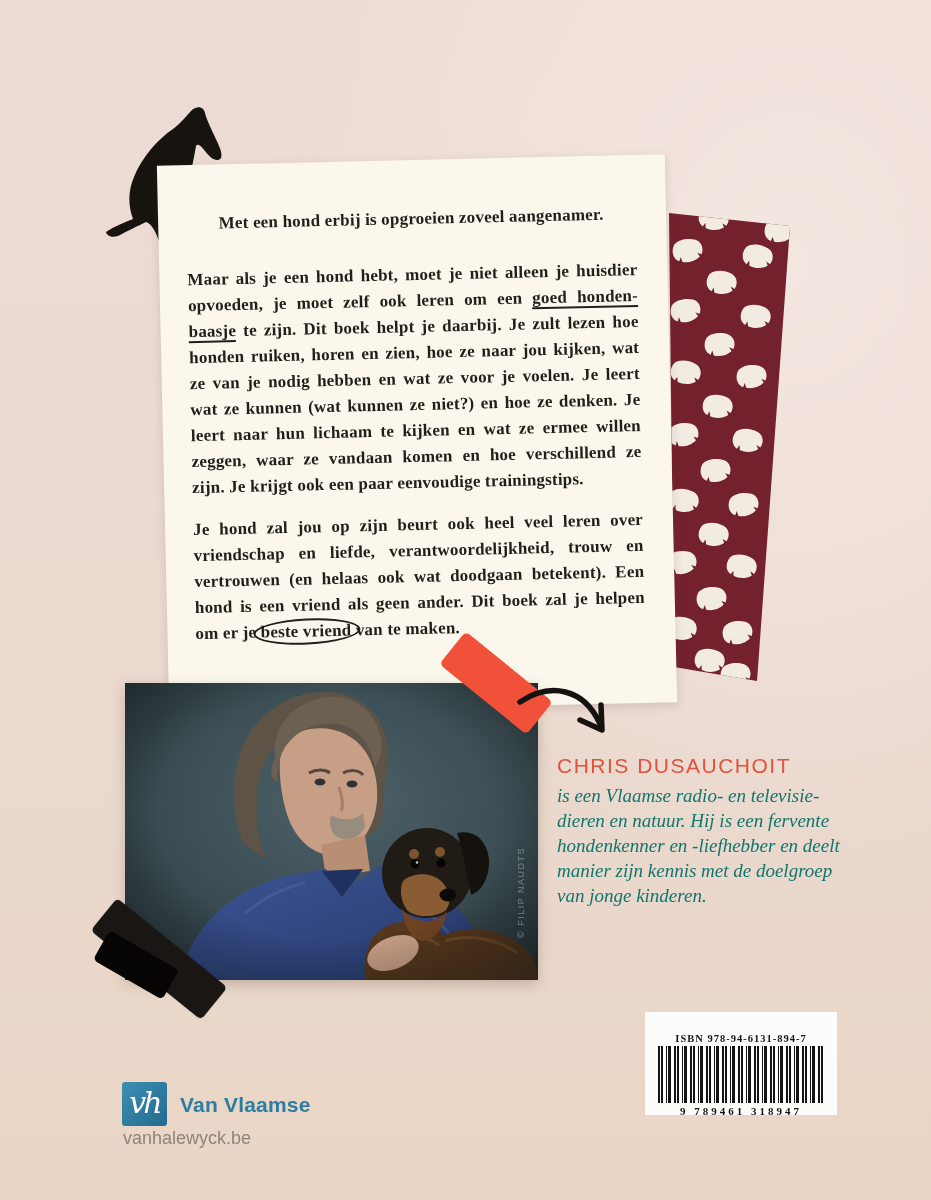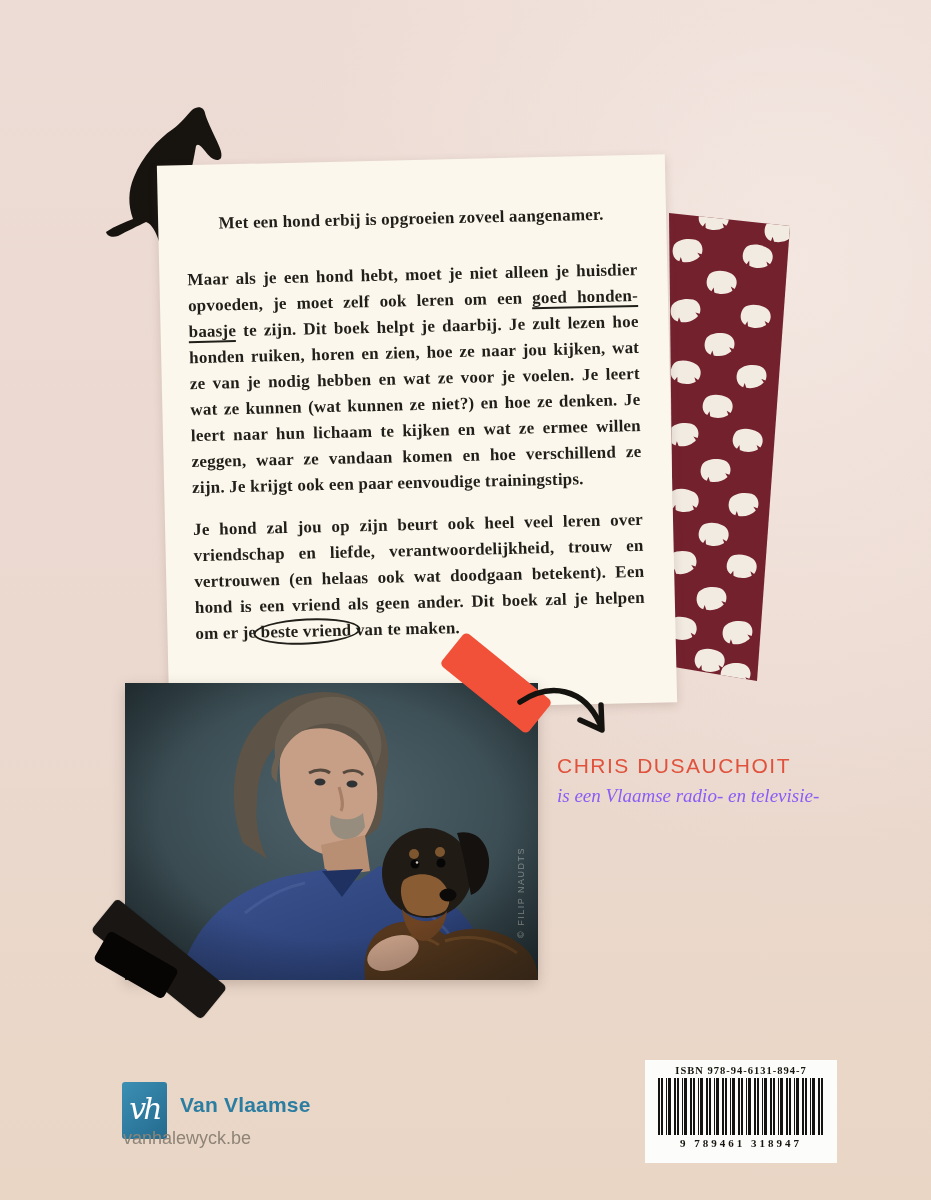--- a/index.html
+++ b/index.html
@@ -39,36 +39,36 @@
   .tape-black{left:88px;top:938px;width:142px;height:42px;background:#191613;
         transform:rotate(39deg);box-shadow:0 0 0 1px rgba(0,0,0,.05);}
   .tape-black2{left:96px;top:948px;width:80px;height:34px;background:#060504;transform:rotate(30deg);}
   .tape-orange{left:440px;top:662px;width:112px;height:42px;background:var(--orange_tape,#f15138);
         transform:rotate(39deg);}
   .arrow{left:512px;top:672px;width:115px;height:92px;}
 
   
   .author-name{left:557px;top:754px;width:280px;font-weight:400;font-size:21px;
         letter-spacing:1.5px;color:var(--author_name,#e0523c);}
-  .bio{left:557px;top:783px;width:280px;color:#8b5cf6;
+  .bio{left:557px;top:783px;width:280px;color:#0f766e;
         font-family:"Liberation Serif","DejaVu Serif",serif;font-style:italic;font-weight:500;
         font-size:19px;}
   .bio-line{height:25px;line-height:25px;white-space:nowrap;}
 
   
-  .vh-box{left:122px;top:1082px;width:45px;height:57px;border-radius:3px;
+  .vh-box{left:122px;top:1082px;width:45px;height:44px;border-radius:3px;
         background:linear-gradient(135deg,#3c8fb4,#236a8e);display:flex;align-items:center;justify-content:center;}
   .vh-mono{color:#fff;font-family:"DejaVu Serif",serif;font-style:italic;font-size:30px;
         letter-spacing:-3px;transform:translateY(-2px);}
   .pub-name{left:180px;top:1093px;font-size:21px;font-weight:700;color:var(--publisher_blue,#2b7da1);letter-spacing:.2px;}
   .pub-site{left:123px;top:1128px;font-size:18px;font-weight:500;color:var(--website_gray,#8e8478);}
 
   
-  .barcode{left:645px;top:1060px;width:192px;height:103px;background:#fcfcfa;
-        box-sizing:border-box;padding-top:5px;text-align:center;}
+  .barcode{left:645px;top:1012px;width:192px;height:103px;background:#fcfcfa;
+        box-sizing:border-box;padding-top:21px;text-align:center;}
   .isbn-label{font-size:10.5px;letter-spacing:1px;color:#17150f;
         font-family:"Liberation Serif",serif;font-weight:600;}
   .bars{height:57px;margin:2px 13px 0 13px;
         background:repeating-linear-gradient(to right,
           #151311 0 2px,#fcfcfa 2px 3px,#151311 3px 5px,#fcfcfa 5px 8px,
           #151311 8px 9px,#fcfcfa 9px 10px,#151311 10px 13px,#fcfcfa 13px 16px);}
   .isbn-num{margin-top:2px;font-size:11px;letter-spacing:3px;color:#17150f;
         font-family:"Liberation Serif",serif;font-weight:600;}
 </style>
 </head>
@@ -202,20 +202,24 @@
 <div class="abs tape tape-black2"></div>
 
 <svg class="abs arrow" viewBox="0 0 115 92">
   <path d="M8,30 C38,10 72,16 88,52" stroke="#151310" stroke-width="5.5" fill="none" stroke-linecap="round"></path>
   <path d="M68,48 L90,58 L89,33" stroke="#151310" stroke-width="5.5" fill="none" stroke-linecap="round" stroke-linejoin="round"></path>
 </svg>
 
 <div class="abs author-name">CHRIS DUSAUCHOIT</div>
 <div class="abs bio" id="bio">
     <div class="bio-line">is een Vlaamse radio- en televisie-</div>
+    <div class="bio-line">dieren en natuur. Hij is een fervente</div>
+    <div class="bio-line">hondenkenner en -liefhebber en deelt</div>
+    <div class="bio-line">manier zijn kennis met de doelgroep</div>
+    <div class="bio-line">van jonge kinderen.</div>
   </div>
 
 <div class="abs vh-box">
   <span class="vh-mono">vh</span>
 </div>
 <div class="abs pub-name">Van Vlaamse</div>
 <div class="abs pub-site">vanhalewyck.be</div>
 
 <div class="abs barcode">
   <div class="isbn-label">ISBN 978-94-6131-894-7</div>

